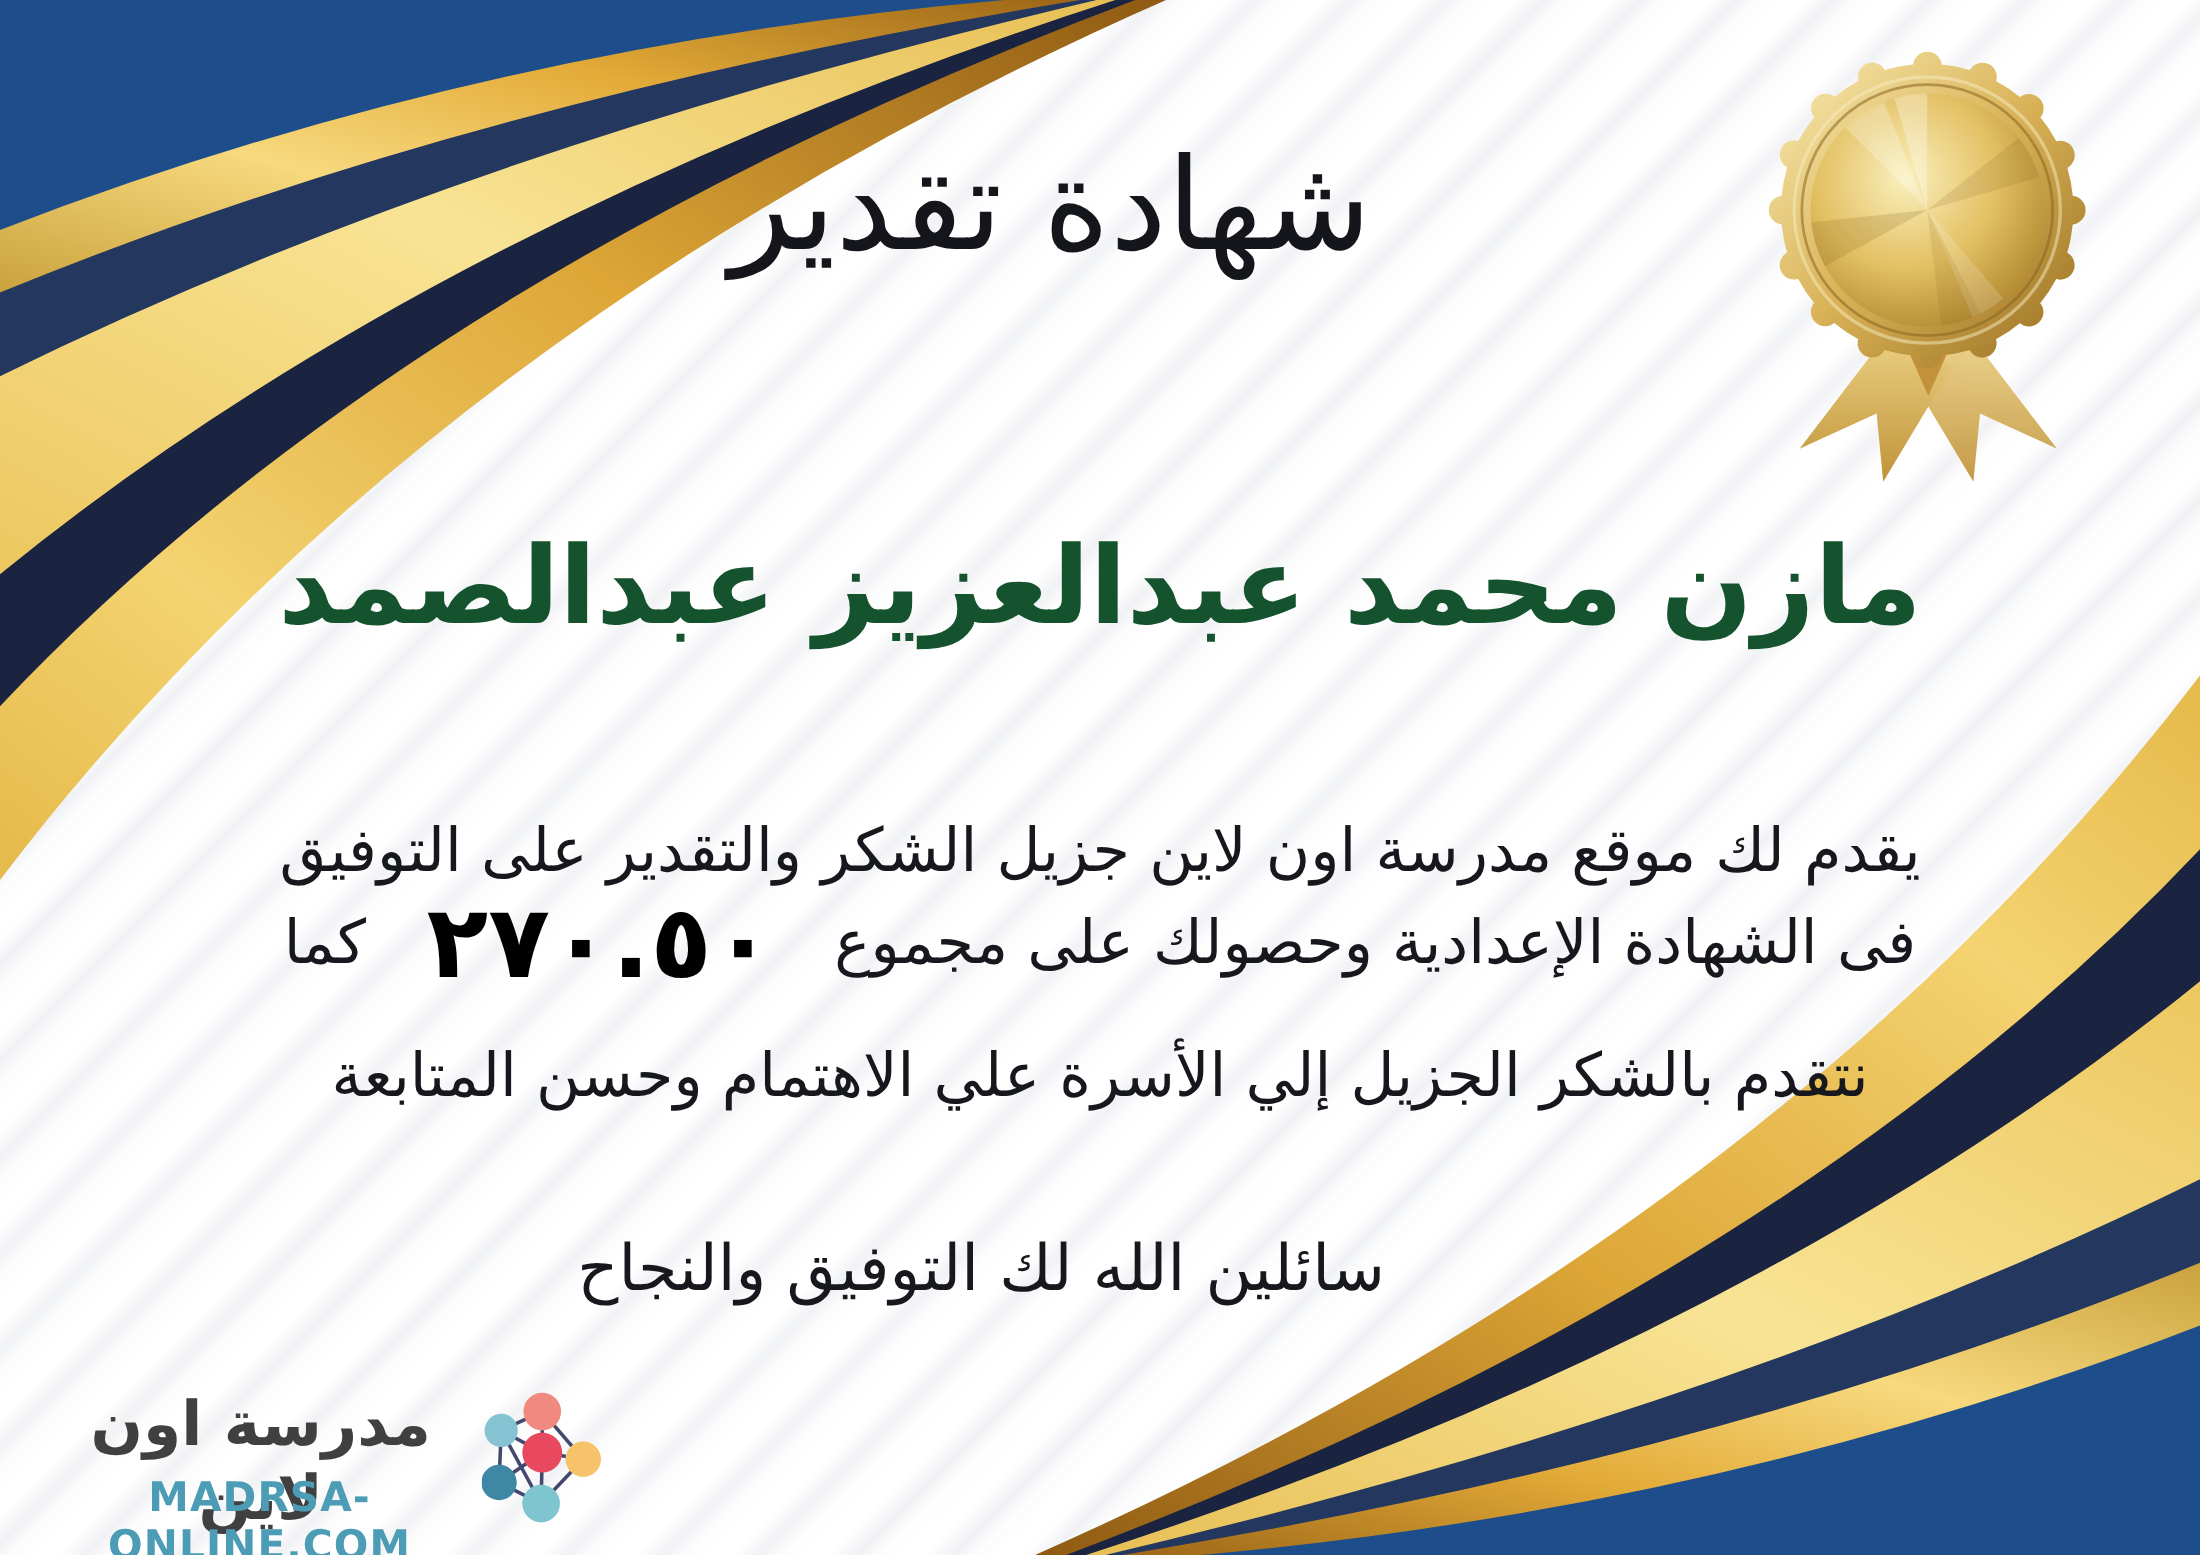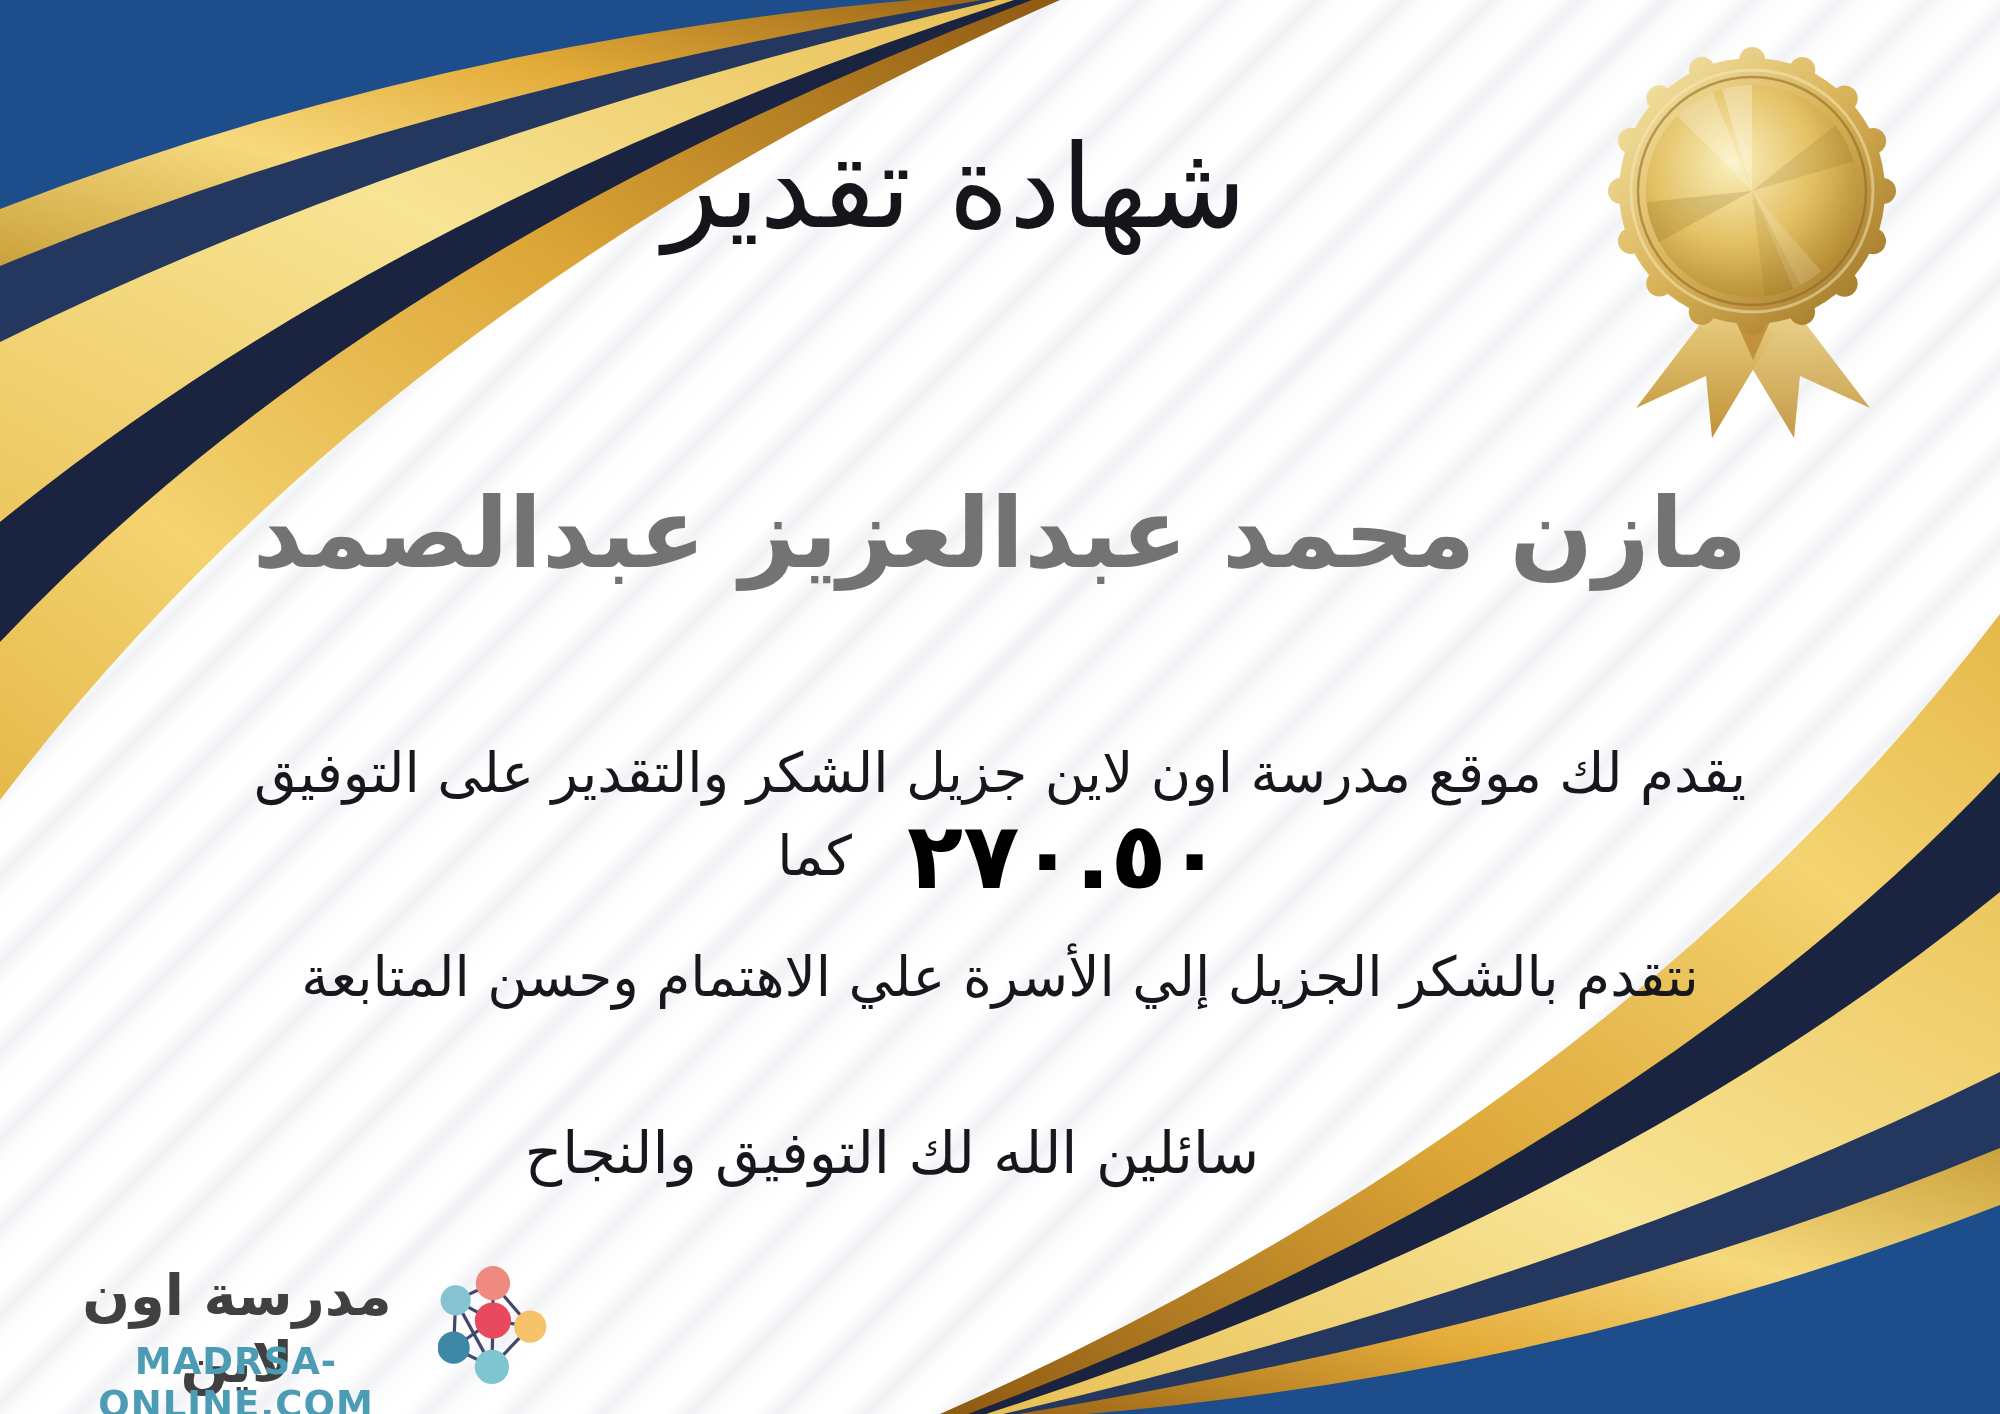--- a/index.html
+++ b/index.html
@@ -13,21 +13,21 @@
   .stripes{
     position:absolute;inset:0;
     background:repeating-linear-gradient(135deg,
       rgba(205,208,218,0.28) 0px, rgba(205,208,218,0.06) 14px,
       rgba(255,255,255,0) 30px, rgba(255,255,255,0) 44px,
       rgba(205,208,218,0.28) 62px);
   }
   .decor{position:absolute;inset:0;width:100%;height:100%;}
   .txt{position:absolute;left:0;width:100%;text-align:center;direction:rtl;line-height:1.3;}
   .title{top:112px;font-size:116px;color:#15161b;transform:translateX(-45px);}
-  .student-name{top:470px;font-size:98px;font-weight:700;color:#737373;}
+  .student-name{top:470px;font-size:98px;font-weight:700;color:#14532d;}
   .body-line{font-size:55px;color:#17181d;}
   .line1{top:738px;}
   .line2{top:806px;display:flex;direction:rtl;justify-content:center;align-items:center;gap:55px;}
   .line3{top:942px;}
   .score{font-size:92px;font-weight:700;color:#000000;line-height:1.1;}
   .closing{top:1116px;font-size:58px;color:#17181d;transform:translateX(-108px);}
   .medal{position:absolute;left:1570px;top:8px;width:370px;height:430px;}
   .logo-ar{position:absolute;left:22px;top:1262px;width:430px;text-align:center;direction:rtl;
            font-size:56px;font-weight:700;color:#404040;line-height:1.2;}
   .logo-domain{position:absolute;left:10px;top:1340px;width:452px;text-align:center;
@@ -122,20 +122,21 @@
     </g>
   </svg>
 
   <div class="txt title">شهادة تقدير</div>
 
   <div class="txt student-name">مازن محمد عبدالعزيز عبدالصمد</div>
 
   <div class="txt body-line line1">يقدم لك موقع مدرسة اون لاين جزيل الشكر والتقدير على التوفيق</div>
 
   <div class="txt body-line line2">
+    <span>فى الشهادة الإعدادية وحصولك على مجموع</span>
     <span class="score">٢٧٠.٥٠</span>
     <span>كما</span>
   </div>
 
   <div class="txt body-line line3">نتقدم بالشكر الجزيل إلي الأسرة علي الاهتمام وحسن المتابعة</div>
 
   <div class="txt closing">سائلين الله لك التوفيق والنجاح</div>
 
   <div class="logo-ar">مدرسة اون لاين</div>
   <div class="logo-domain">MADRSA-ONLINE.COM</div>

